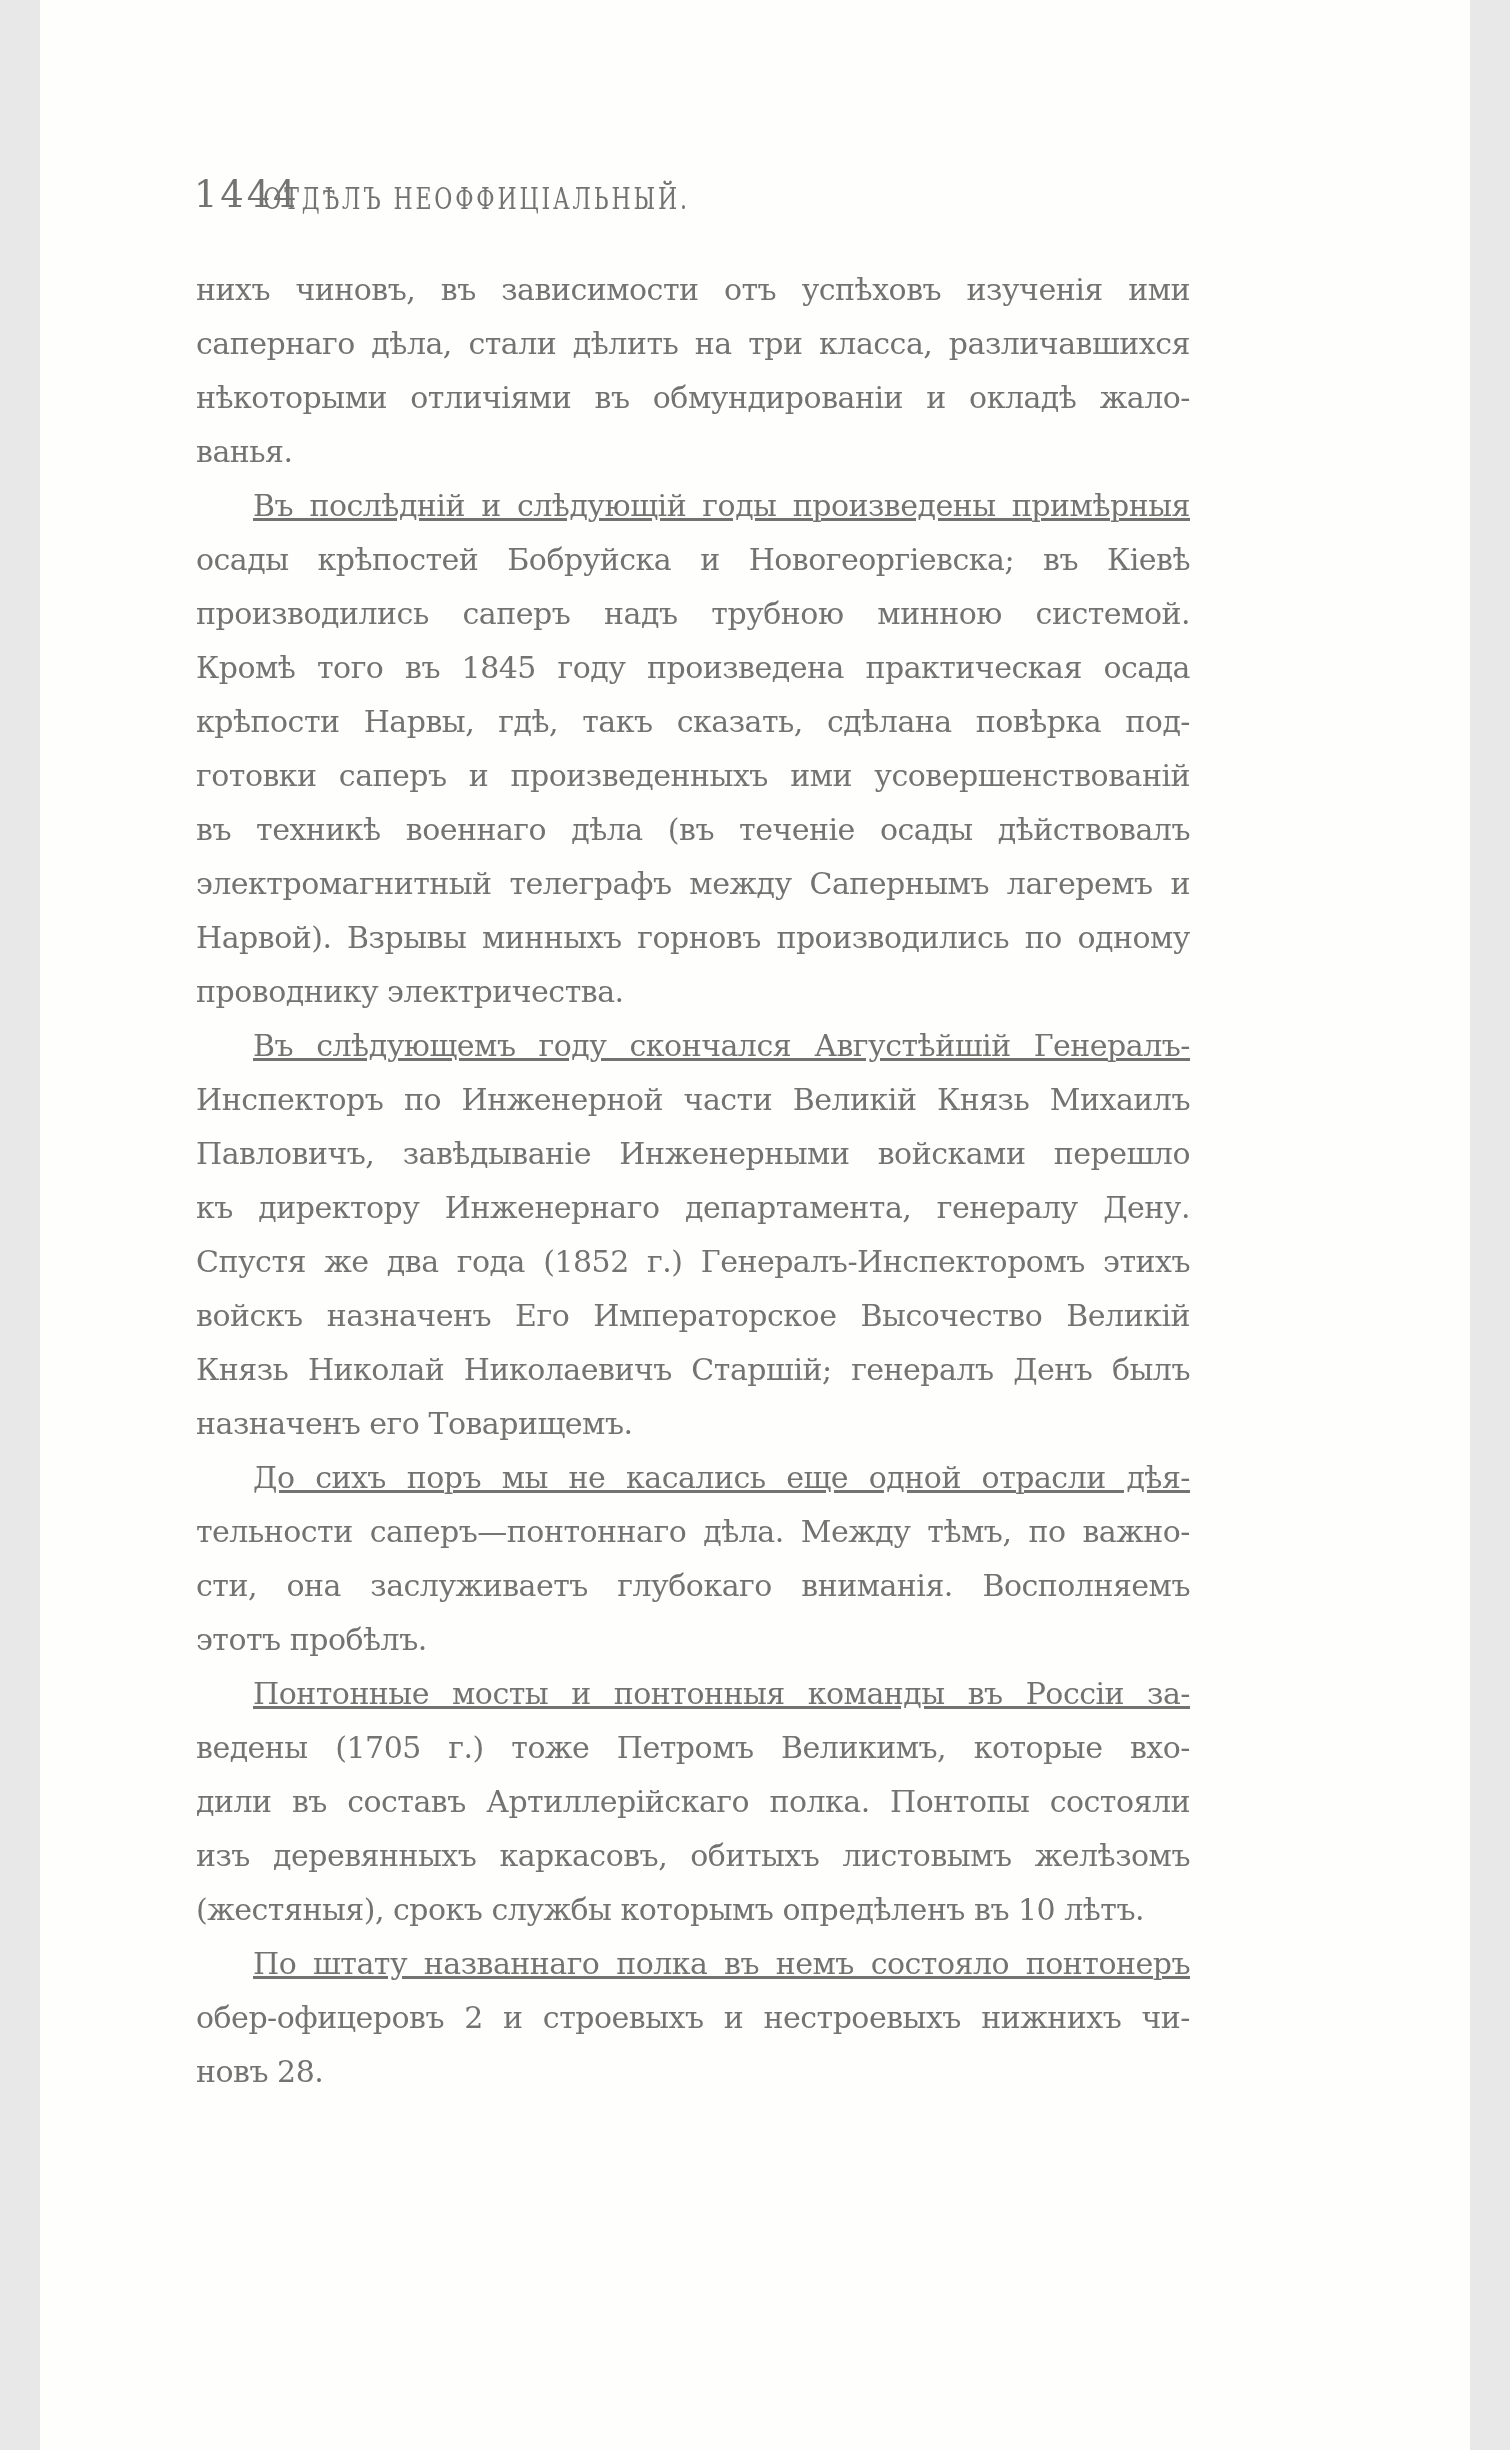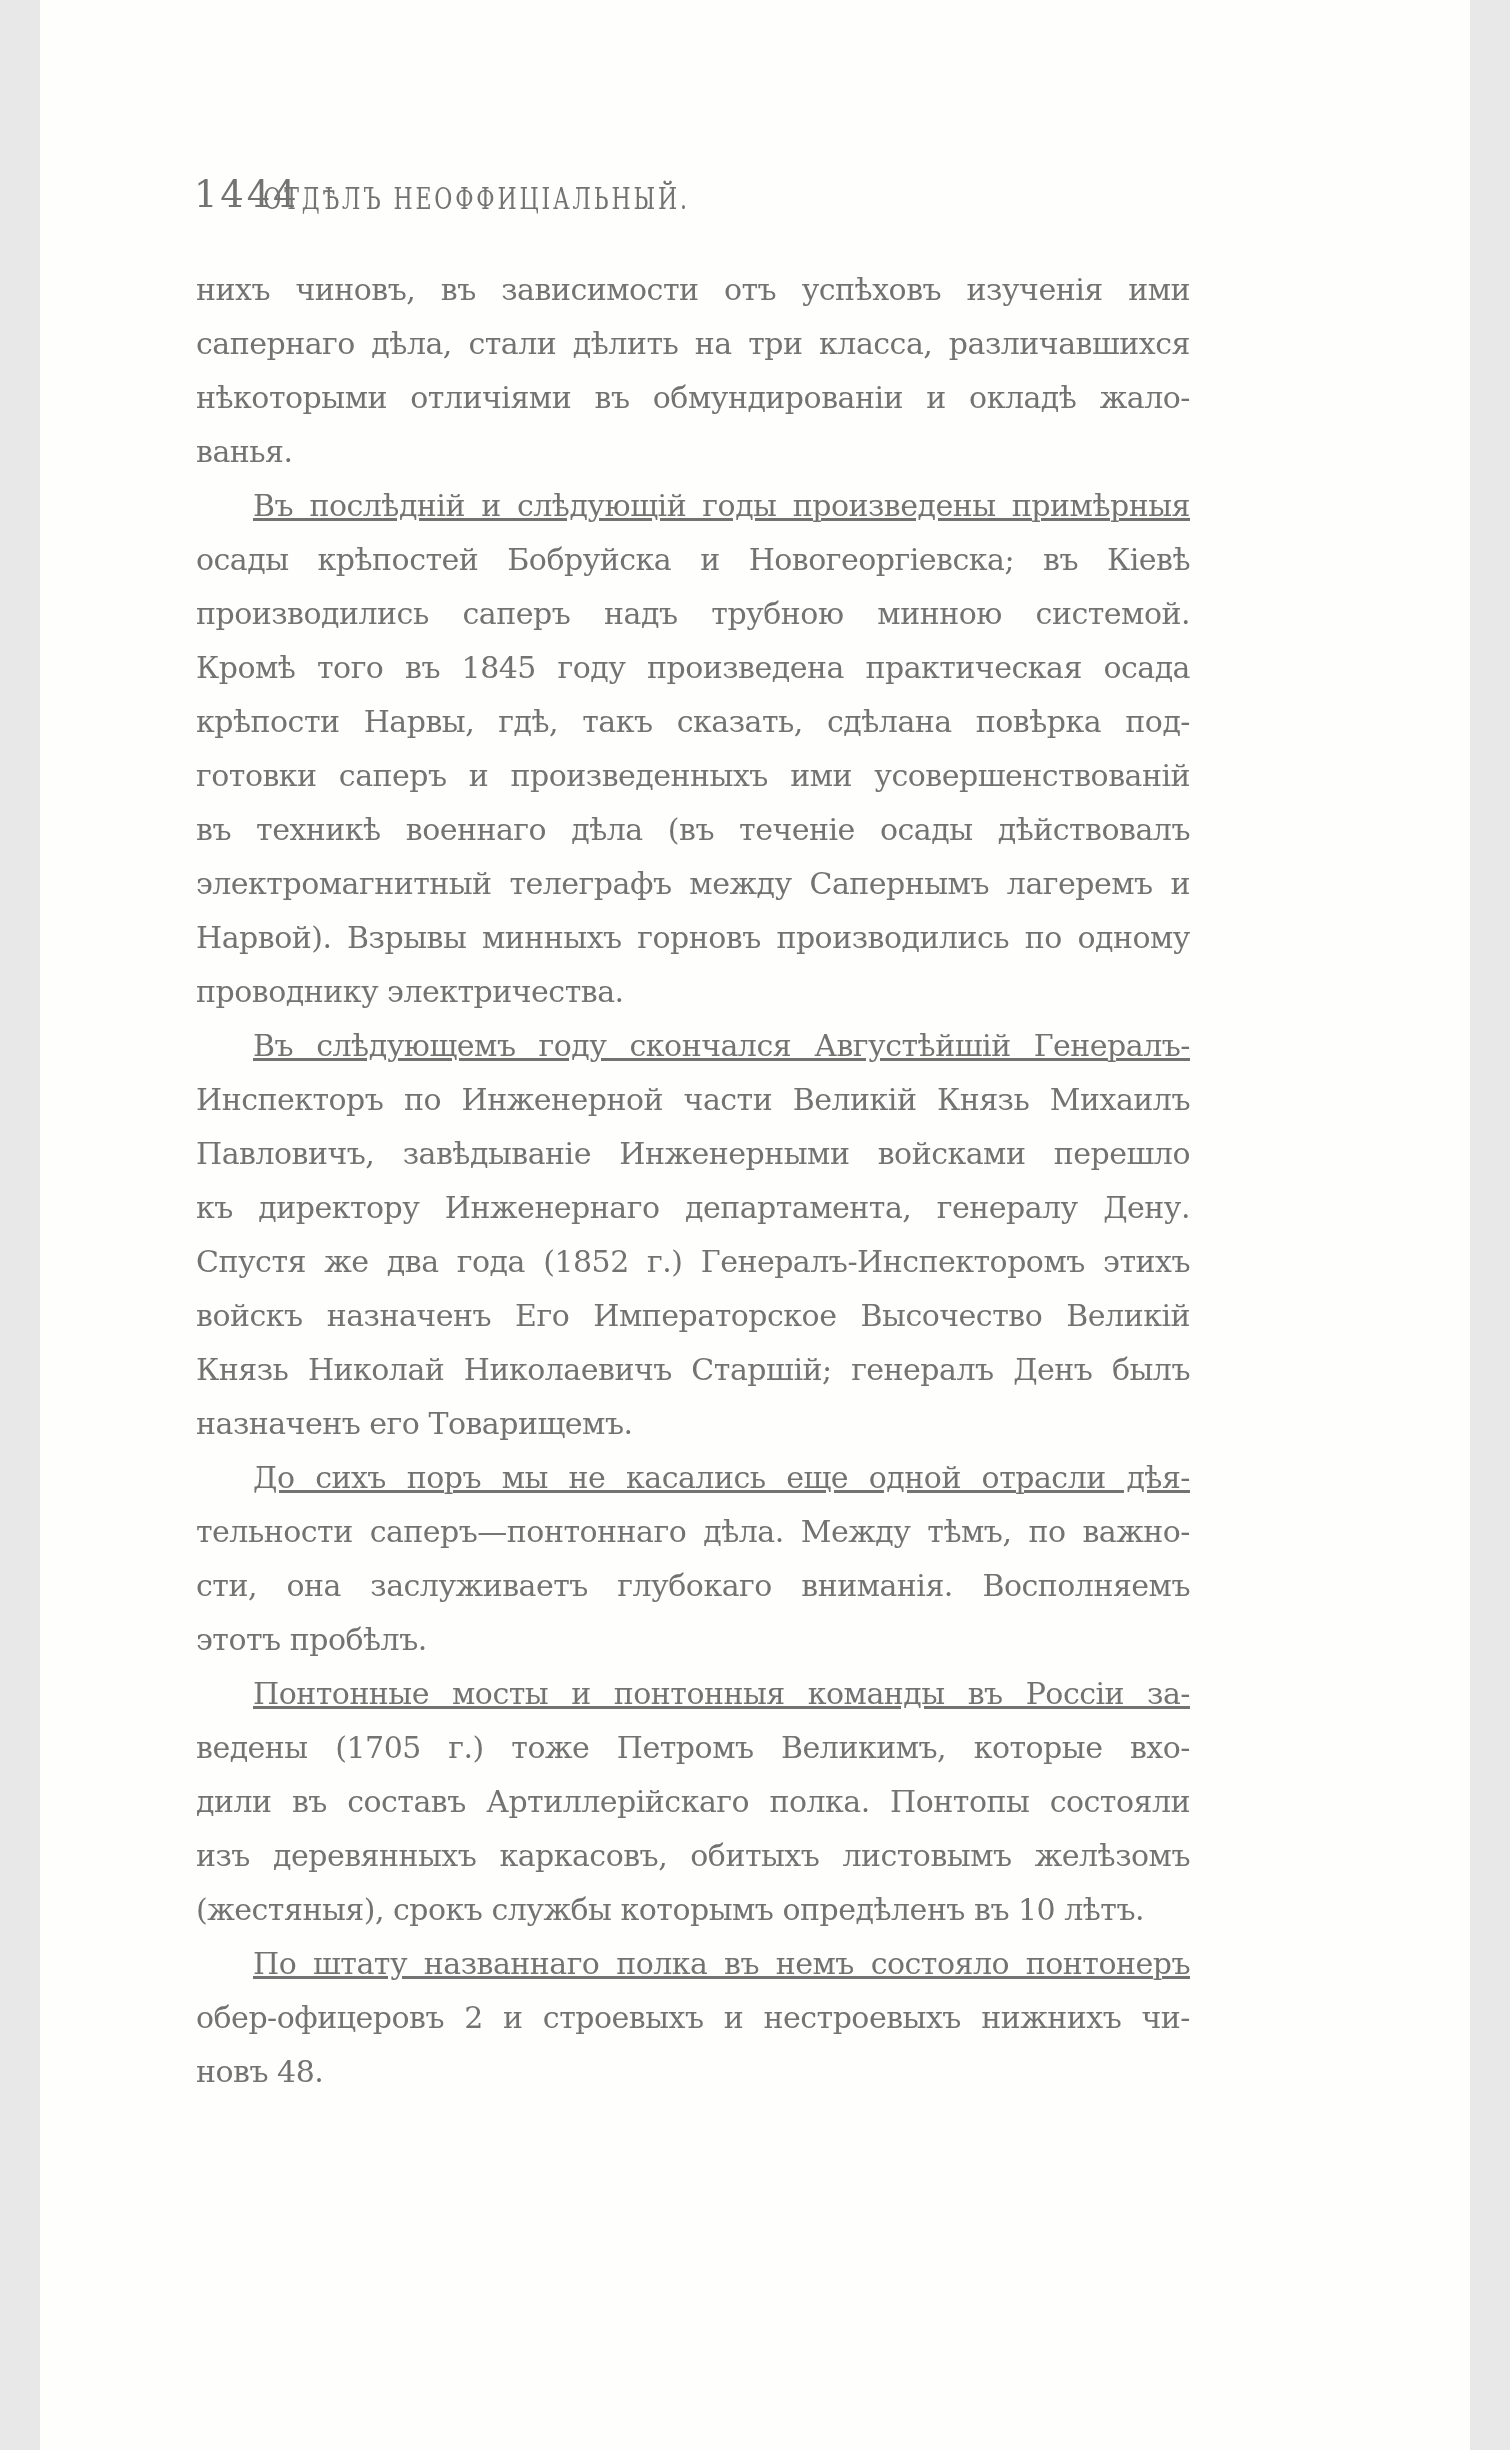--- a/index.html
+++ b/index.html
@@ -122,17 +122,17 @@
       <div class="para indent">
         <div class="line first">Понтонные мосты и понтонныя команды въ Россіи за-</div>
         <div class="line">ведены (1705 г.) тоже Петромъ Великимъ, которые вхо-</div>
         <div class="line">дили въ составъ Артиллерійскаго полка. Понтопы состояли</div>
         <div class="line">изъ деревянныхъ каркасовъ, обитыхъ листовымъ желѣзомъ</div>
         <div class="line last">(жестяныя), срокъ службы которымъ опредѣленъ въ 10 лѣтъ.</div>
       </div>
       <div class="para indent">
         <div class="line first">По штату названнаго полка въ немъ состояло понтонеръ</div>
         <div class="line">обер-офицеровъ 2 и строевыхъ и нестроевыхъ нижнихъ чи-</div>
-        <div class="line last">новъ 48.</div>
+        <div class="line last">новъ 28.</div>
       </div>
     </div>
 </div>
 
 
 </body></html>

